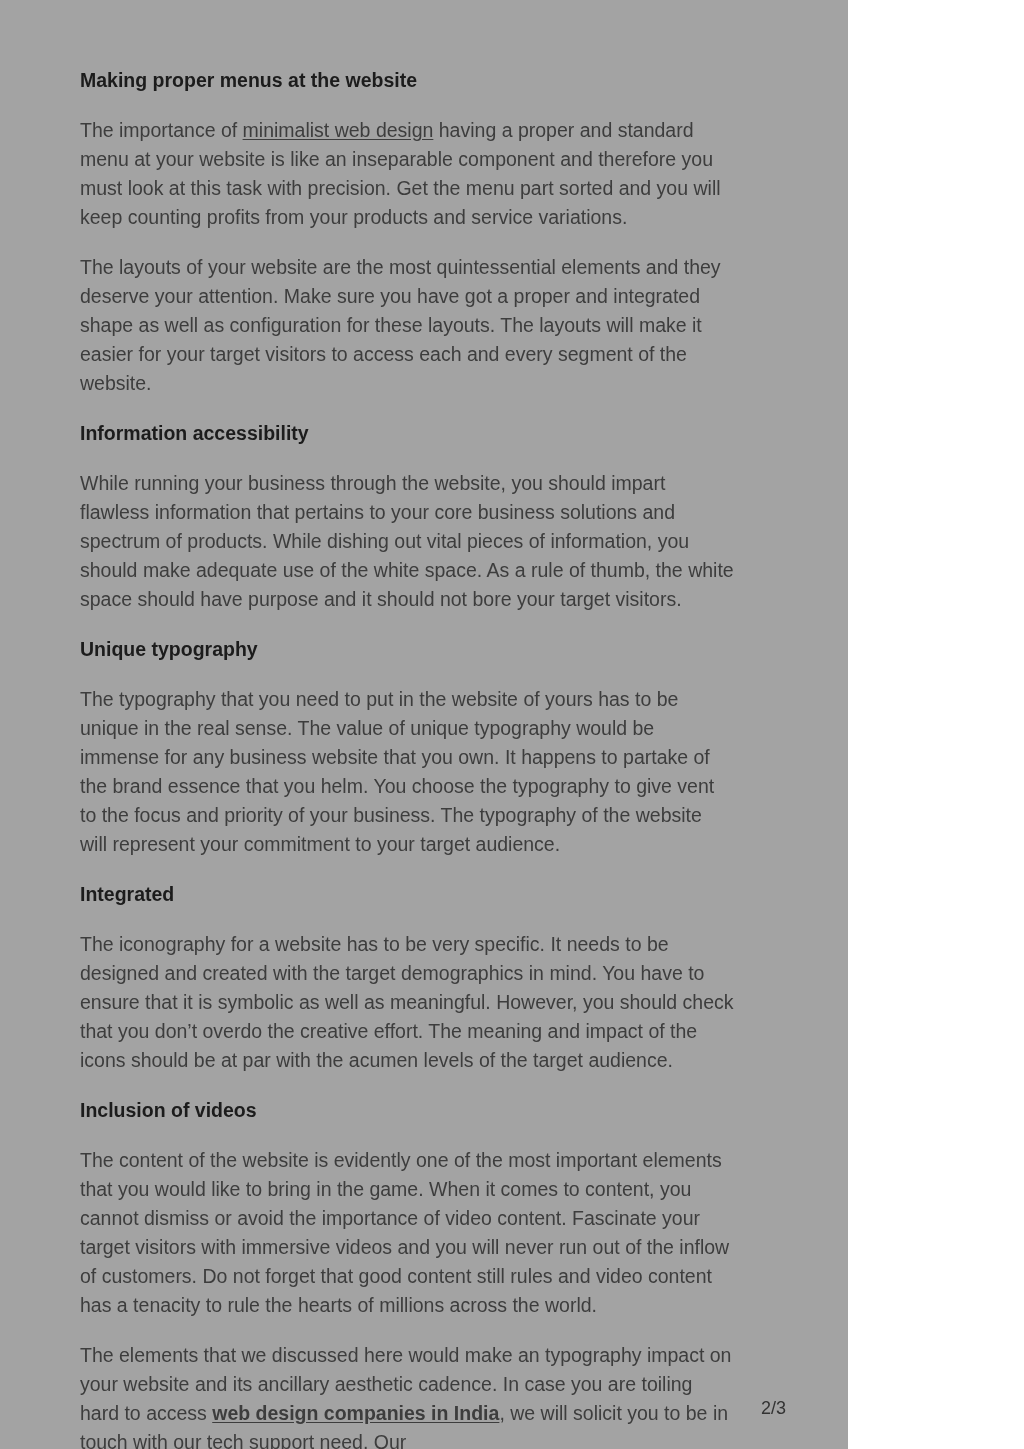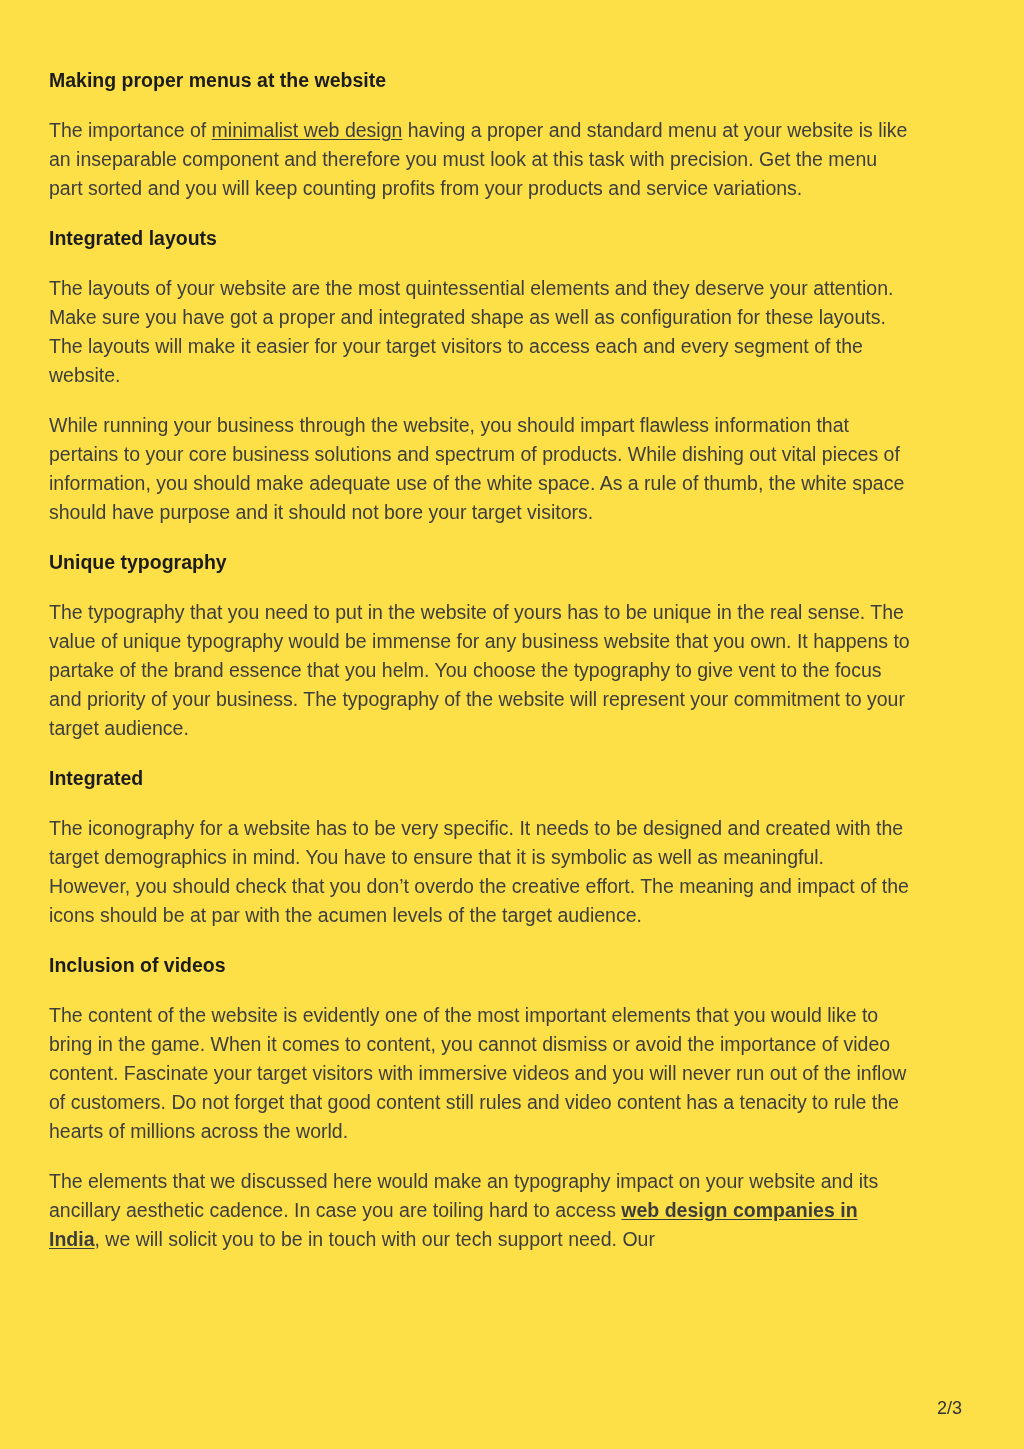--- a/index.html
+++ b/index.html
@@ -2,25 +2,25 @@
 <html><head>
 <meta charset="utf-8">
 <style>
   html, body {
     margin: 0;
     padding: 0;
     background: #ffffff;
   }
   .page {
     position: relative;
-    width: 1024px;
+    width: 848px;
     height: 1449px;
-    background: #fde047;
+    background: #a3a3a3;
     box-sizing: border-box;
-    padding: 66px 106px 0 49px;
+    padding: 66px 106px 0 80px;
     font-family: "Liberation Sans", sans-serif;
     font-size: 19.5px;
     line-height: 29px;
     color: #3d3d3d;
     overflow: hidden;
   }
   h2 {
     font-size: 19.5px;
     line-height: 29px;
     font-weight: 700;
@@ -52,25 +52,25 @@
 <body>
 
 <div class="page">
 
   <section>
     <h2>Making proper menus at the website</h2>
     <p><span>The importance of </span><a class="link">minimalist web design</a><span> having a proper and standard menu at your website is like an inseparable component and therefore you must look at this task with precision. Get the menu part sorted and you will keep counting profits from your products and service variations.</span></p>
   </section>
 
   <section>
-    <h2>Integrated layouts</h2>
     <p><span>The layouts of your website are the most quintessential elements and they deserve your attention. Make sure you have got a proper and integrated shape as well as configuration for these layouts. The layouts will make it easier for your target visitors to access each and every segment of the website.</span></p>
   </section>
 
   <section>
+    <h2>Information accessibility</h2>
     <p><span>While running your business through the website, you should impart flawless information that pertains to your core business solutions and spectrum of products. While dishing out vital pieces of information, you should make adequate use of the white space. As a rule of thumb, the white space should have purpose and it should not bore your target visitors.</span></p>
   </section>
 
   <section>
     <h2>Unique typography</h2>
     <p><span>The typography that you need to put in the website of yours has to be unique in the real sense. The value of unique typography would be immense for any business website that you own. It happens to partake of the brand essence that you helm. You choose the typography to give vent to the focus and priority of your business. The typography of the website will represent your commitment to your target audience.</span></p>
   </section>
 
   <section>
     <h2>Integrated</h2>

